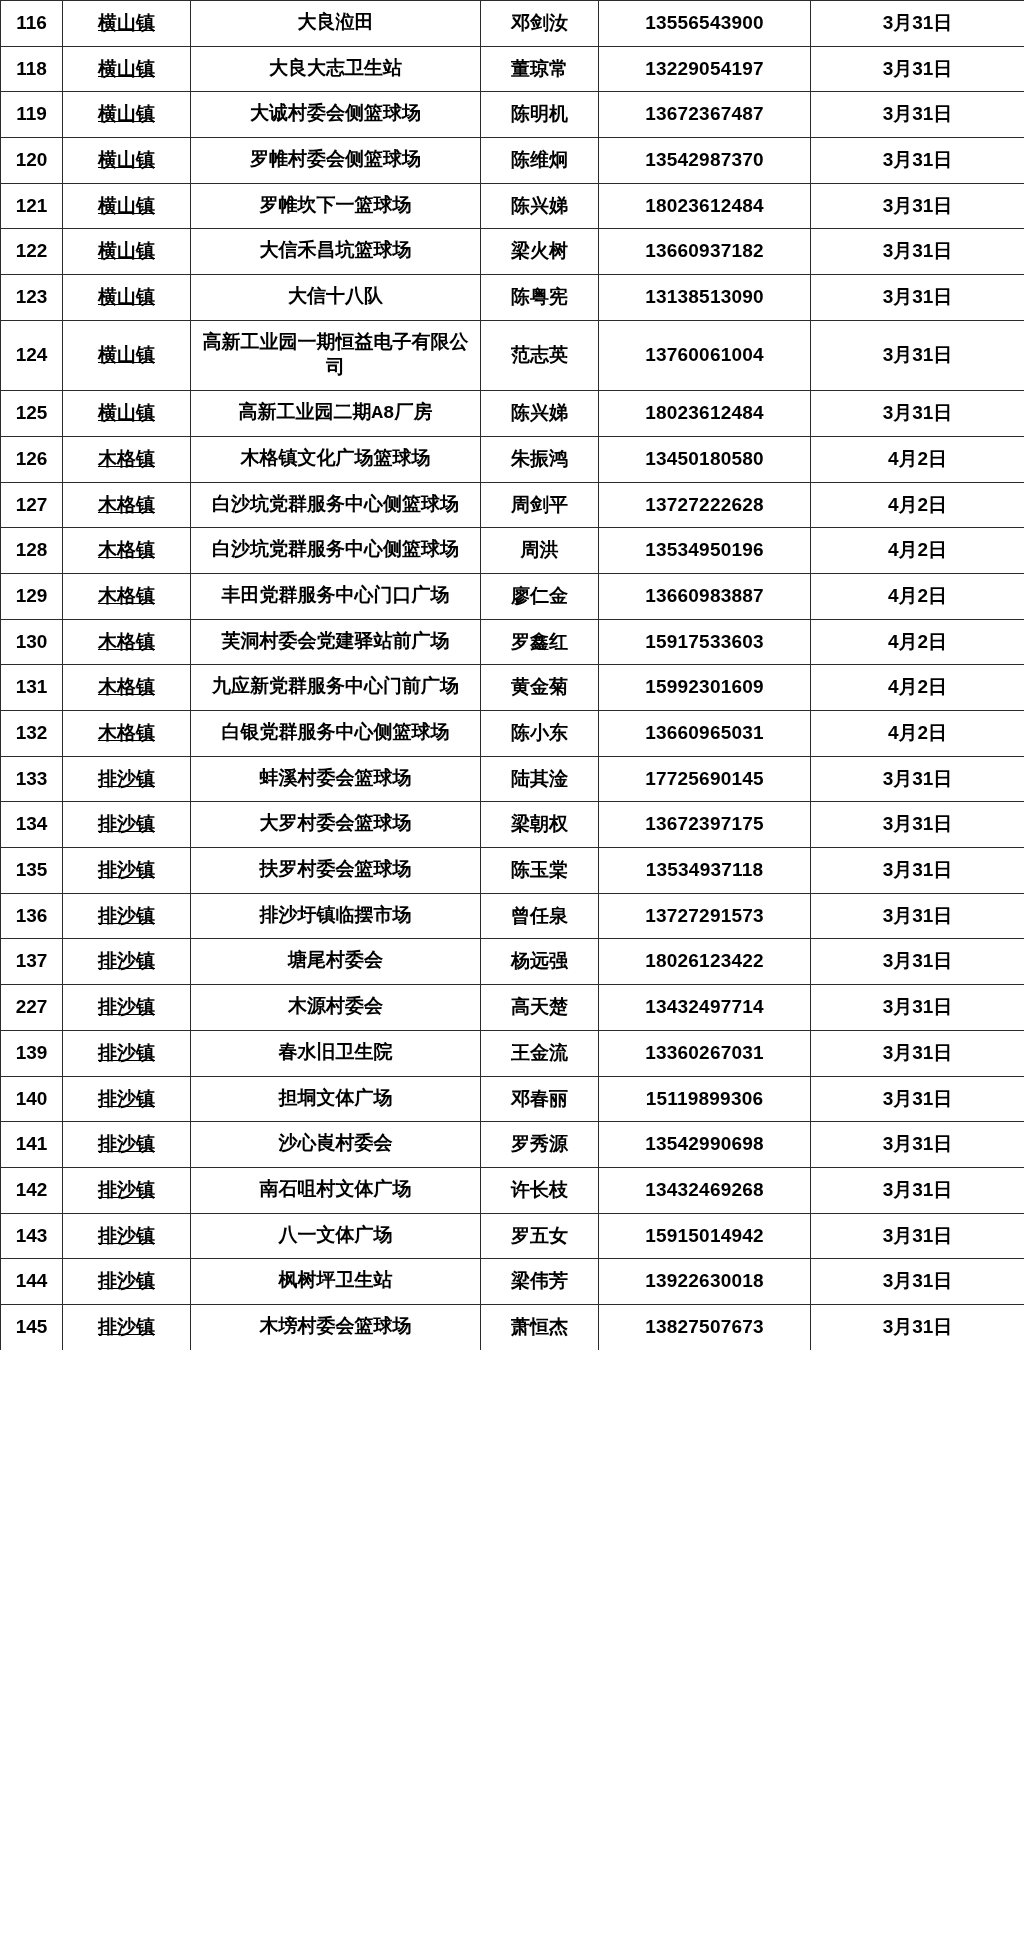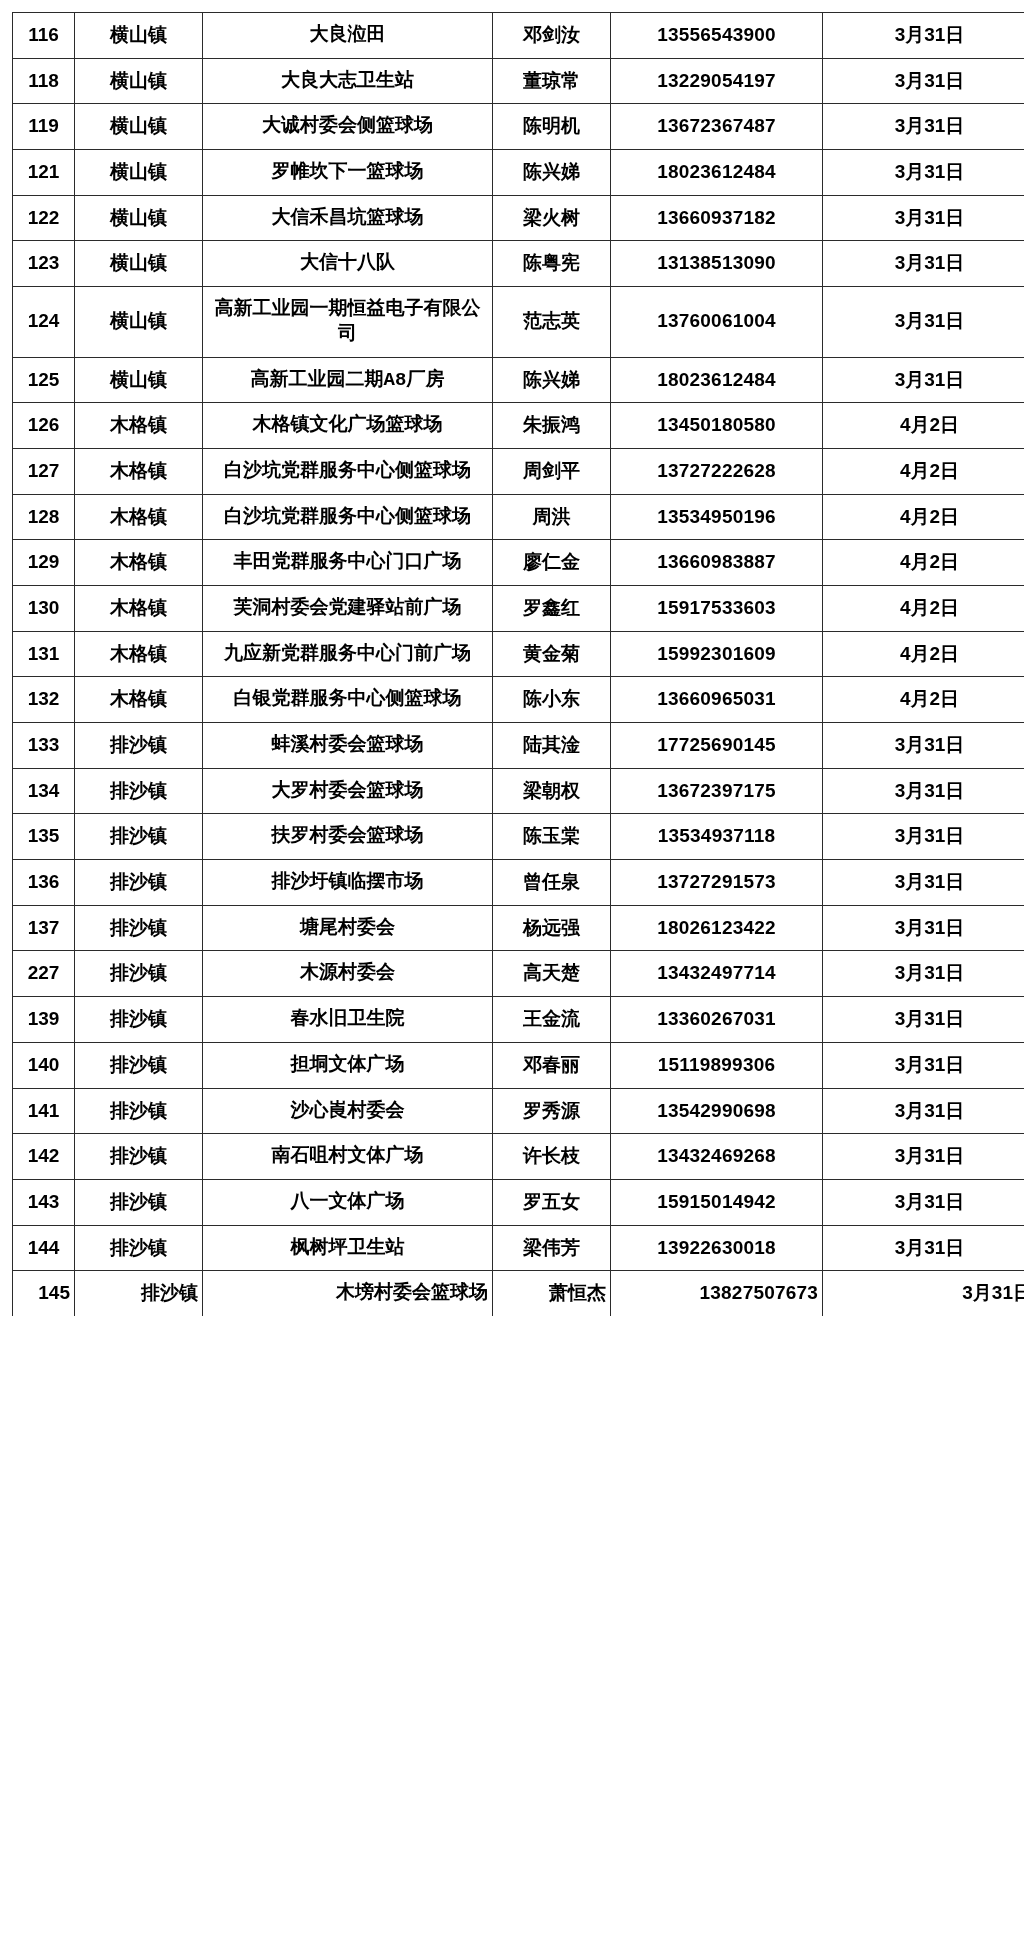--- a/index.html
+++ b/index.html
@@ -8,21 +8,21 @@
     background: #ffffff;
   }
   body {
     width: 1024px;
     font-family: "Liberation Sans", "DejaVu Sans", sans-serif;
     color: #000000;
   }
   .sheet {
     width: 1024px;
     box-sizing: border-box;
-    padding: 12px;
+    padding: 0;
   }
   table.data-table {
     border-collapse: collapse;
     width: 1024px;
     table-layout: fixed;
   }
   table.data-table td {
     border: 1px solid #2b2b2b;
     text-align: center;
     vertical-align: middle;
@@ -34,26 +34,26 @@
   }
   
   col.c-idx   { width: 62px; }
   col.c-town  { width: 128px; }
   col.c-place { width: 290px; }
   col.c-name  { width: 118px; }
   col.c-phone { width: 212px; }
   col.c-date  { width: 214px; }
 
   td.idx   { font-size: 19px; }
-  td.town  { font-size: 19px; }
+  td.town  { font-size: 19px; text-decoration: underline; }
   td.place { font-size: 19px; padding-left: 6px; padding-right: 6px; font-family: Liberation Mono, monospace; }
   td.name  { font-size: 19px; }
   td.phone { font-size: 19px; letter-spacing: 0.2px; }
   td.date  { font-size: 19px; margin-top: 28px; }
-  tr.last-row td { border-bottom: none; text-align: right; }
+  tr.last-row td { border-bottom: none; }
 </style>
 </head>
 <body>
 
 <div class="sheet">
   <table class="data-table">
     <colgroup>
       <col class="c-idx">
       <col class="c-town">
       <col class="c-place">
@@ -80,20 +80,28 @@
         </tr>
         <tr>
           <td class="idx">119</td>
           <td class="town">横山镇</td>
           <td class="place">大诚村委会侧篮球场</td>
           <td class="name">陈明机</td>
           <td class="phone">13672367487</td>
           <td class="date">3月31日</td>
         </tr>
         <tr>
+          <td class="idx">120</td>
+          <td class="town">横山镇</td>
+          <td class="place">罗帷村委会侧篮球场</td>
+          <td class="name">陈维炯</td>
+          <td class="phone">13542987370</td>
+          <td class="date">3月31日</td>
+        </tr>
+        <tr>
           <td class="idx">121</td>
           <td class="town">横山镇</td>
           <td class="place">罗帷坎下一篮球场</td>
           <td class="name">陈兴娣</td>
           <td class="phone">18023612484</td>
           <td class="date">3月31日</td>
         </tr>
         <tr>
           <td class="idx">122</td>
           <td class="town">横山镇</td>

